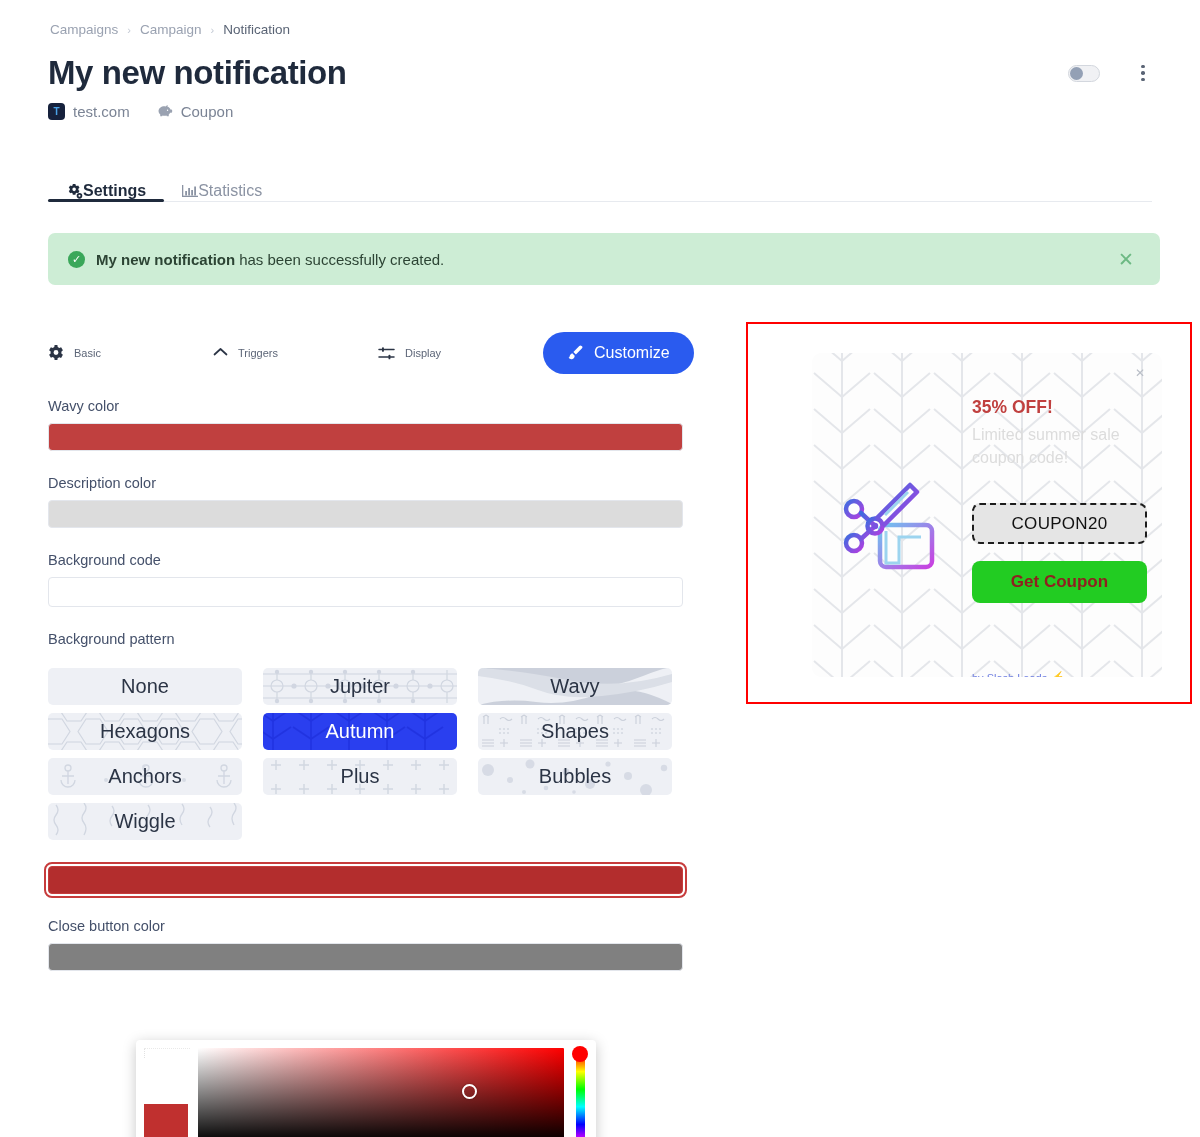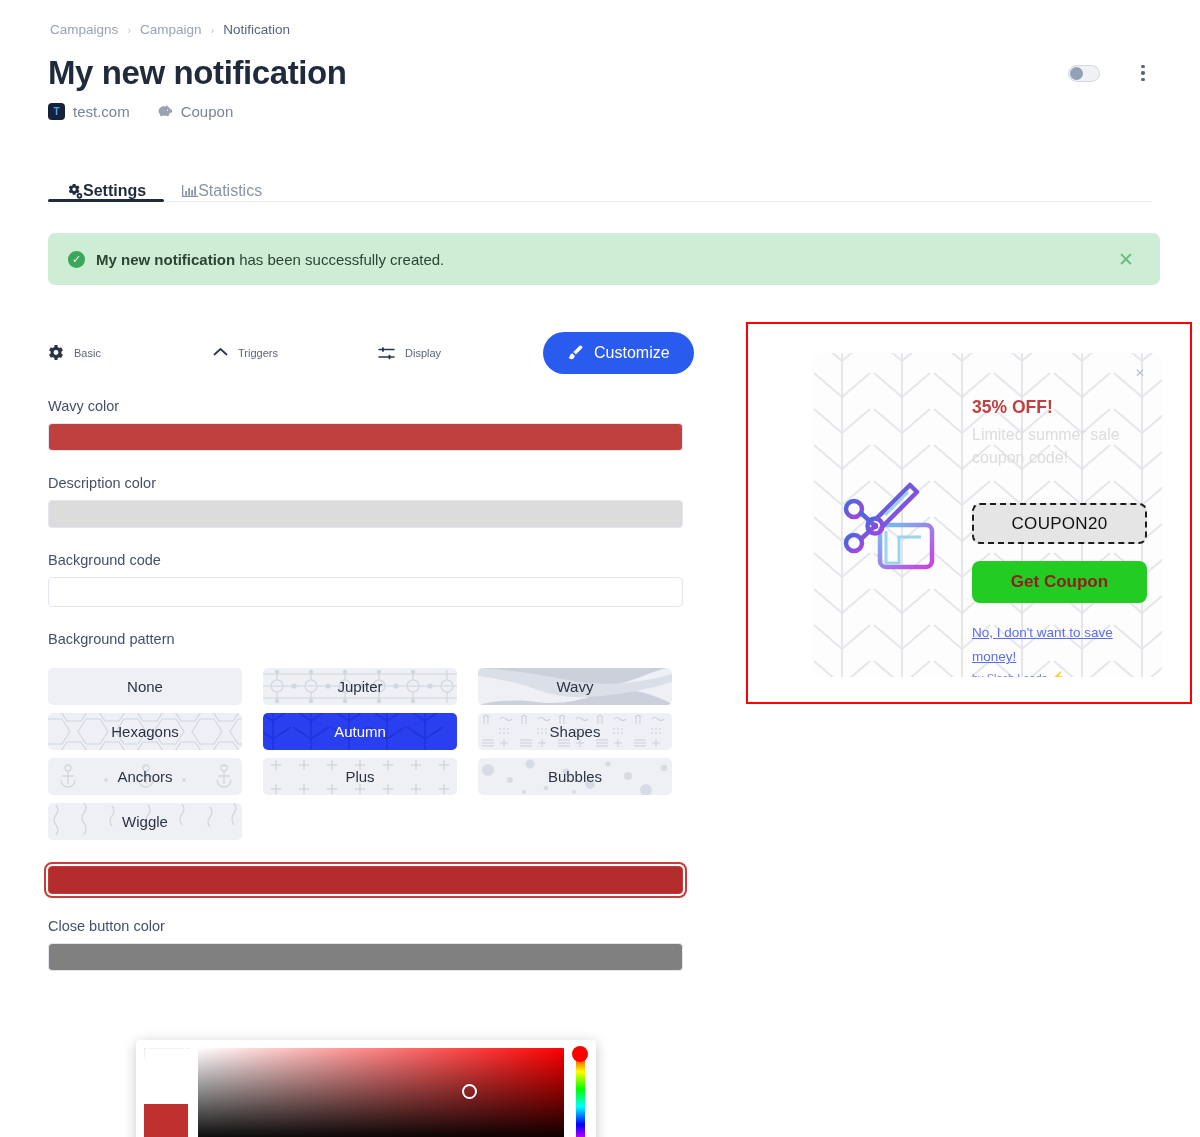--- a/index.html
+++ b/index.html
@@ -57,21 +57,21 @@
   .form { position:absolute; left:48px; top:398px; width:636px; }
   .field-label { font-size:14.5px; color:#44506a; margin-bottom:9px; }
   .swatch { width:635px; height:28px; border:1px solid #e3e6ec; border-radius:4px; }
   .field { margin-bottom:24px; }
   .swatch.focused { outline:2px solid #c73c3c; outline-offset:2px; border-color:#c73c3c; }
 
   
   .pattern-grid { display:flex; gap:21px; }
   .pattern-col { display:flex; flex-direction:column; gap:8px; width:194px; }
   .pattern-tile { height:37px; border-radius:5px; background:#eef0f5; display:flex; align-items:center; justify-content:center;
-                  font-size:15px; color:#2b3445; cursor:pointer; position:relative; overflow:hidden; }
+                  font-size:20px; color:#2b3445; cursor:pointer; position:relative; overflow:hidden; }
   .pattern-tile span { position:relative; z-index:2; }
   .pattern-tile .bg { position:absolute; inset:0; z-index:1; opacity:.85; }
   .pattern-tile.selected { background:#2a3fef; color:#fff; }
 
   
   .picker { position:absolute; left:136px; top:1040px; width:460px; height:110px; background:#fff; border-radius:4px;
             box-shadow:0 3px 14px rgba(0,0,0,.22); display:flex; padding:8px; gap:8px; }
   .picker-left { width:46px; display:flex; flex-direction:column; justify-content:space-between; }
   .picker-left .tick { height:10px; border-left:1px dotted #e2e2e2; border-top:1px dotted #e9e9e9; }
   .picker-left .current { width:44px; height:38px; }
@@ -537,19 +537,18 @@
       <circle cx="35" cy="45" r="7.5" stroke="url(#g1)" stroke-width="4.5" fill="none"></circle>
       <circle cx="35" cy="45" r="3.2" fill="#7a52e0"></circle>
       <path d="M36 38 70 4l7 7-34 34" stroke="url(#g1)" stroke-width="4.5" fill="none" stroke-linejoin="round"></path>
       <path d="M45 34 68 11" stroke="#9cd4ef" stroke-width="3" fill="none"></path>
     </svg>
 
     <div class="pv-title">35% OFF!</div>
     <div class="pv-desc">Limited summer sale coupon code!</div>
     <div class="pv-coupon">COUPON20</div>
     <button class="pv-btn">Get Coupon</button>
-    <div class="pv-link">No, I don't want to save money!</div>
     <div class="pv-brand">
       <span>by Slash Leads</span>
       <span class="bolt">⚡</span>
     </div>
   </div>
 </div>
 
 </body></html>

